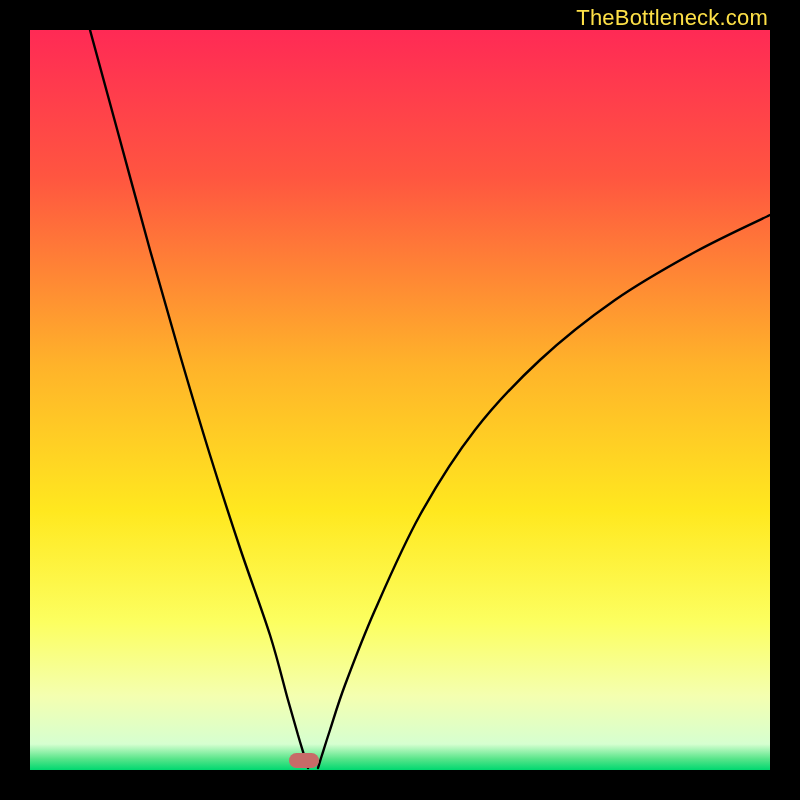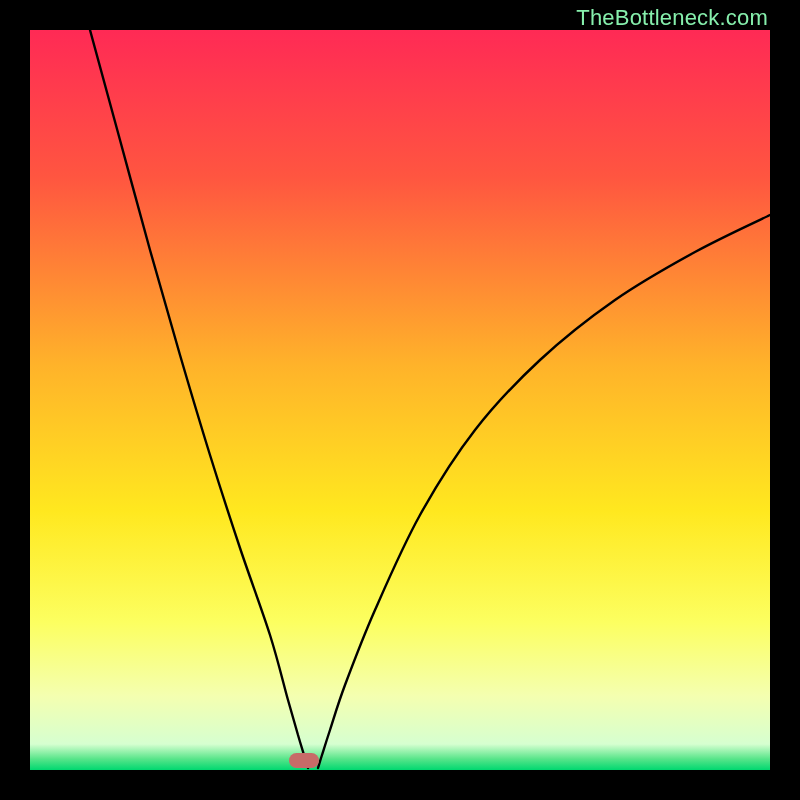--- a/index.html
+++ b/index.html
@@ -31,21 +31,21 @@
     position: absolute;
     top: 0;
     left: 0;
     width: 100%;
     height: 100%;
   }
   .watermark {
     position: absolute;
     top: 5px;
     right: 32px;
-    color: #86efac;
+    color: #fde047;
     font-size: 22px;
     font-weight: 500;
     letter-spacing: 0.2px;
   }
   .marker {
     position: absolute;
     border-radius: 10px;
     background: #c76b68;
   }
   svg.curves {

